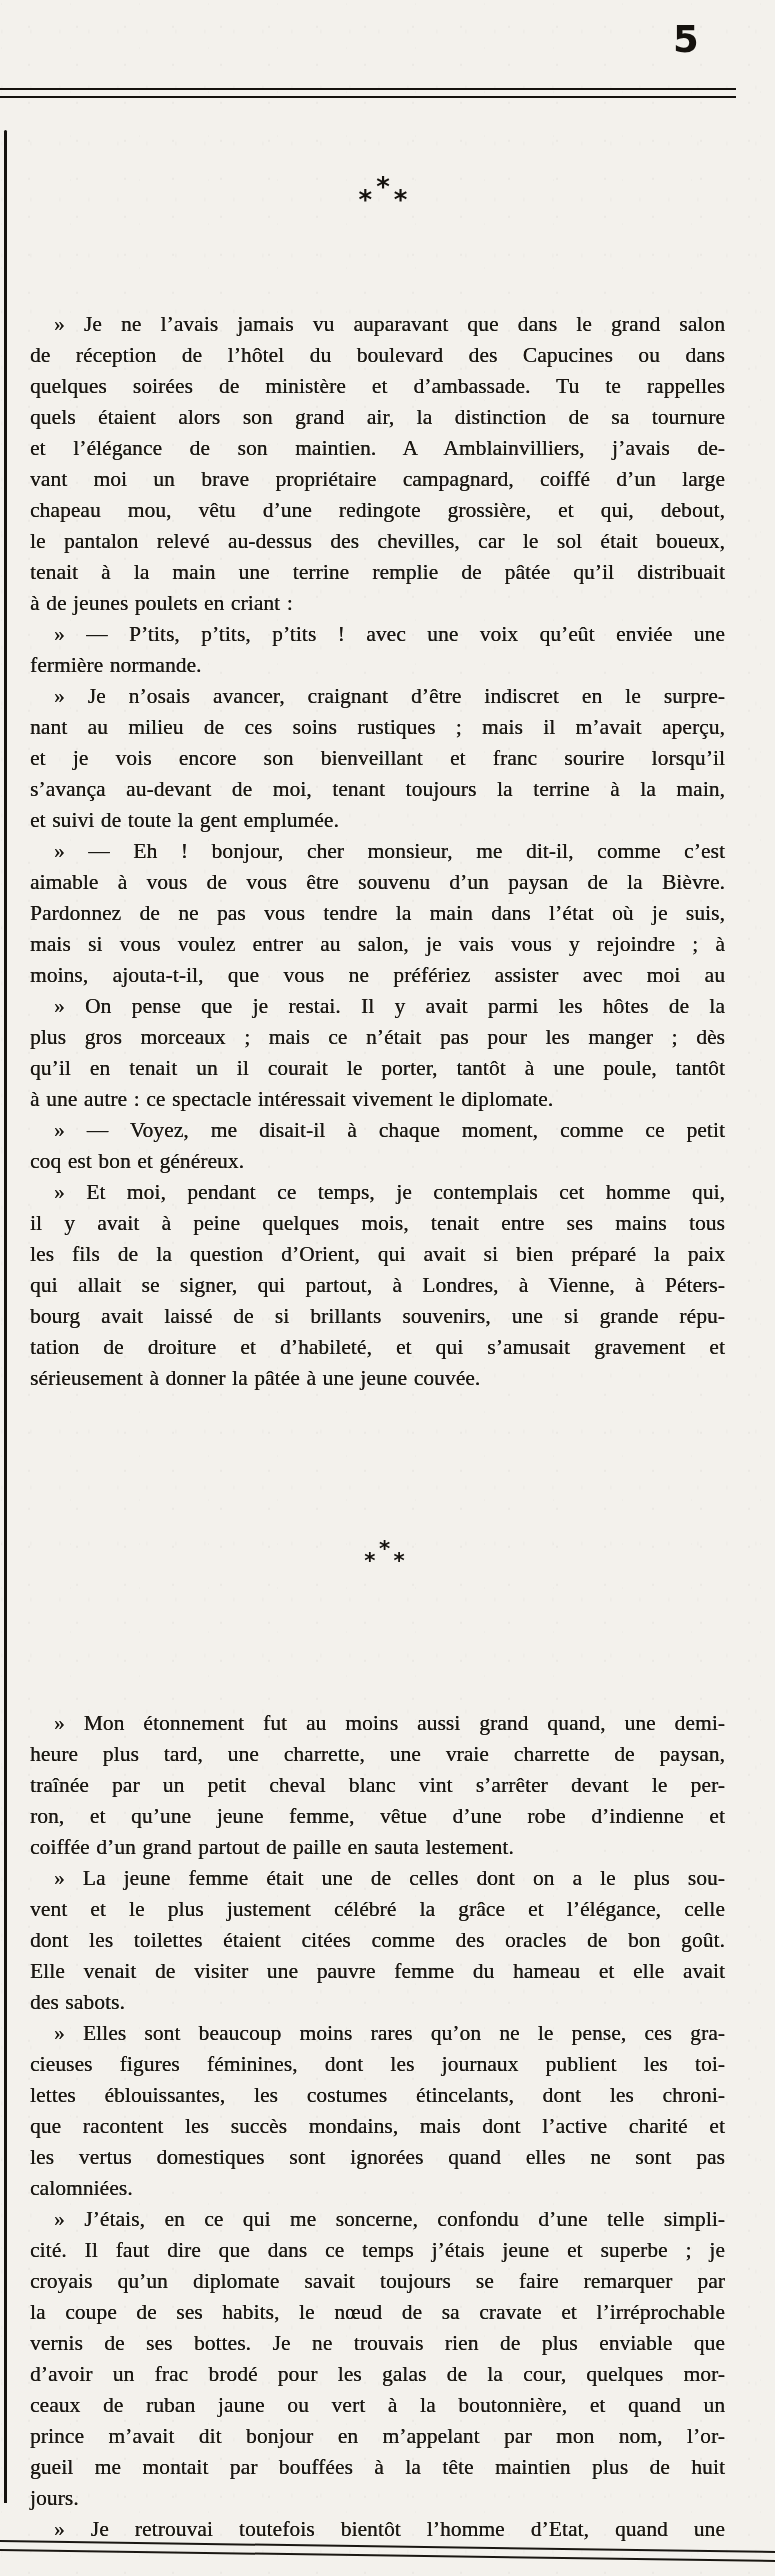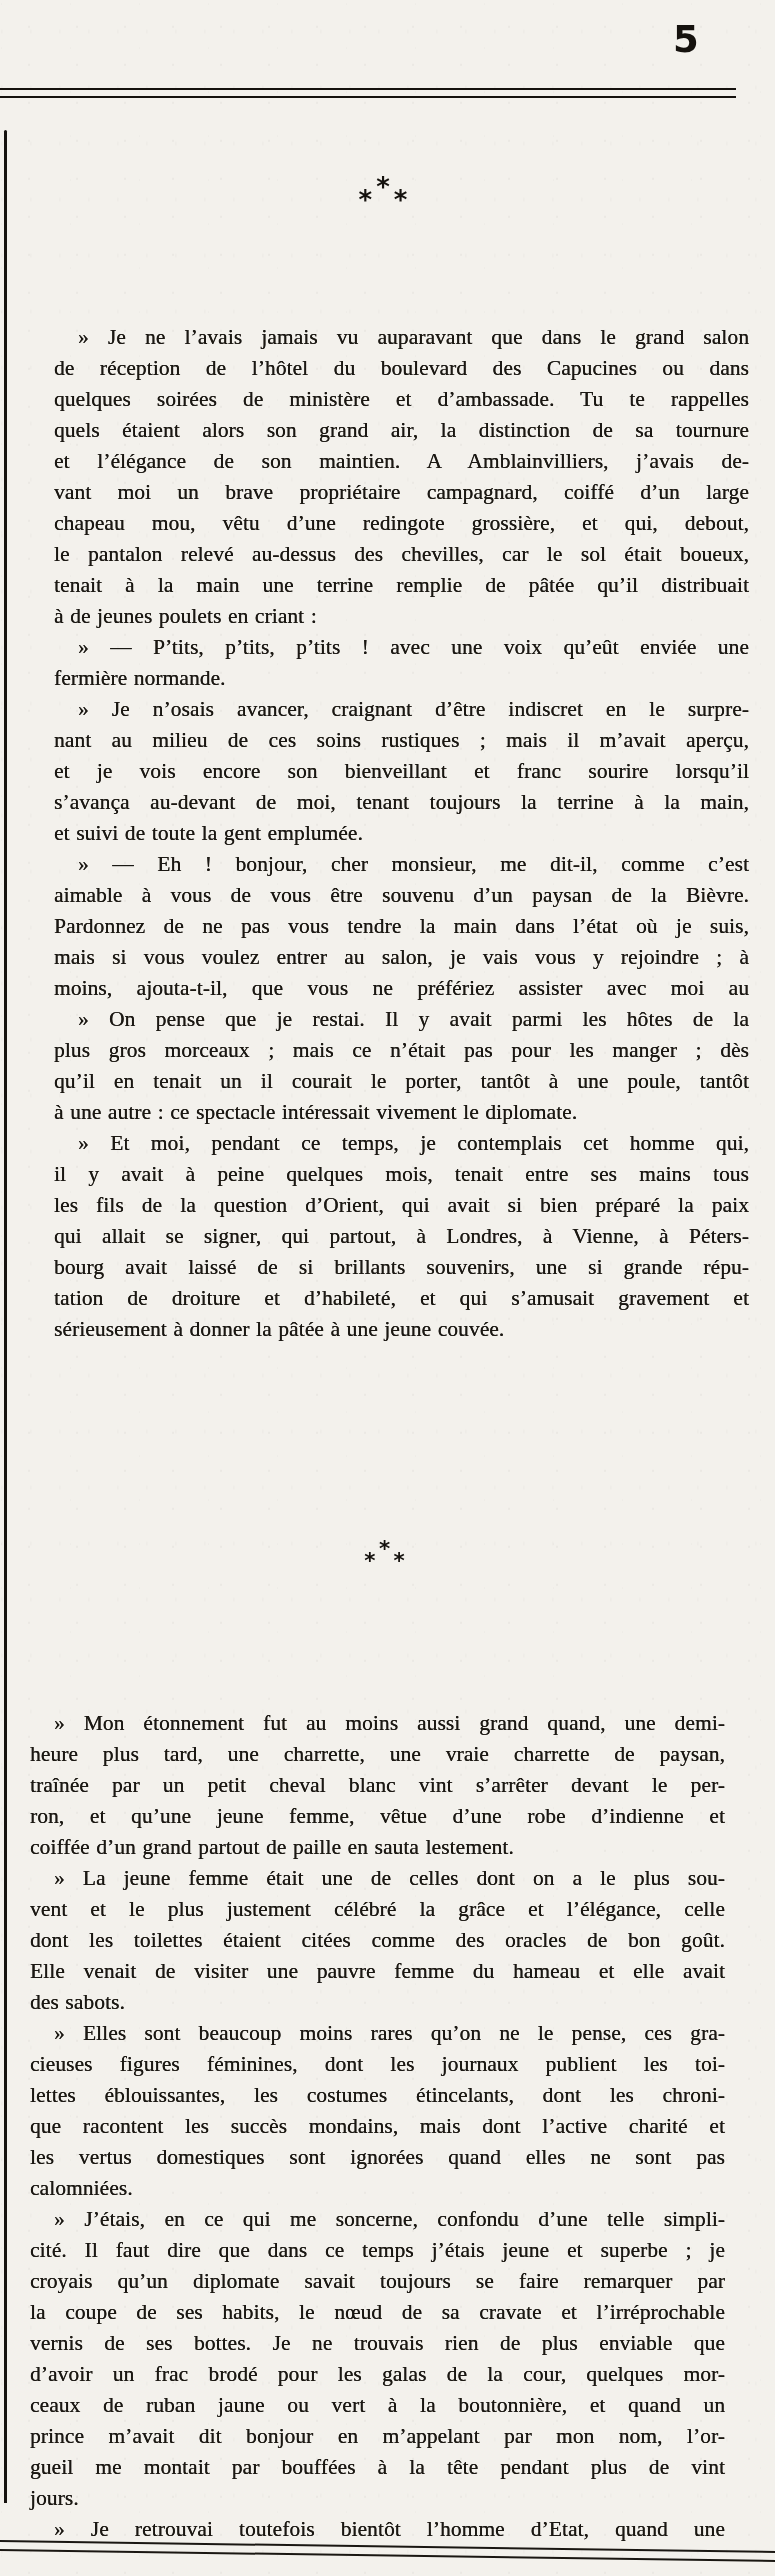--- a/index.html
+++ b/index.html
@@ -85,21 +85,21 @@
   .text-block {
     position: absolute;
     left: 30px;
     width: 695px;
     font-size: 21.4px;
     line-height: 31px;
     letter-spacing: 0.1px;
     word-spacing: 1.1px;
     text-shadow: 0.2px 0 0 currentColor;
   }
-  .text-block-1 { top: 322px; margin-left: 24px; }
+  .text-block-1 { top: 309px; }
   .text-block-2 { top: 1708px; }
 
   .para { margin: 0; }
   .line { text-align: justify; text-align-last: justify; }
   .line.first { text-indent: 24px; }
   .line.last { text-align-last: left; }
 </style>
 </head>
 <body style="color: rgb(27, 24, 19); background-color: rgb(243, 241, 236);">
 
@@ -146,20 +146,24 @@
       <div class="line">mais si vous voulez entrer au salon, je vais vous y rejoindre ; à</div>
       <div class="line">moins, ajouta-t-il, que vous ne préfériez assister avec moi au</div>
     </div>
     <div class="para">
       <div class="line first">» On pense que je restai. Il y avait parmi les hôtes de la</div>
       <div class="line">plus gros morceaux ; mais ce n’était pas pour les manger ; dès</div>
       <div class="line">qu’il en tenait un il courait le porter, tantôt à une poule, tantôt</div>
       <div class="line last">à une autre : ce spectacle intéressait vivement le diplomate.</div>
     </div>
     <div class="para">
+      <div class="line first">» — Voyez, me disait-il à chaque moment, comme ce petit</div>
+      <div class="line last">coq est bon et généreux.</div>
+    </div>
+    <div class="para">
       <div class="line first">» Et moi, pendant ce temps, je contemplais cet homme qui,</div>
       <div class="line">il y avait à peine quelques mois, tenait entre ses mains tous</div>
       <div class="line">les fils de la question d’Orient, qui avait si bien préparé la paix</div>
       <div class="line">qui allait se signer, qui partout, à Londres, à Vienne, à Péters-</div>
       <div class="line">bourg avait laissé de si brillants souvenirs, une si grande répu-</div>
       <div class="line">tation de droiture et d’habileté, et qui s’amusait gravement et</div>
       <div class="line last">sérieusement à donner la pâtée à une jeune couvée.</div>
     </div>
   </div>
 
@@ -194,21 +198,21 @@
     </div>
     <div class="para">
       <div class="line first">» J’étais, en ce qui me soncerne, confondu d’une telle simpli-</div>
       <div class="line">cité. Il faut dire que dans ce temps j’étais jeune et superbe ; je</div>
       <div class="line">croyais qu’un diplomate savait toujours se faire remarquer par</div>
       <div class="line">la coupe de ses habits, le nœud de sa cravate et l’irréprochable</div>
       <div class="line">vernis de ses bottes. Je ne trouvais rien de plus enviable que</div>
       <div class="line">d’avoir un frac brodé pour les galas de la cour, quelques mor-</div>
       <div class="line">ceaux de ruban jaune ou vert à la boutonnière, et quand un</div>
       <div class="line">prince m’avait dit bonjour en m’appelant par mon nom, l’or-</div>
-      <div class="line">gueil me montait par bouffées à la tête pendant plus de vint</div>
+      <div class="line">gueil me montait par bouffées à la tête maintien plus de huit</div>
       <div class="line last">jours.</div>
     </div>
     <div class="para">
       <div class="line first">» Je retrouvai toutefois bientôt l’homme d’Etat, quand une</div>
     </div>
   </div>
 
 <div class="bottom-rule"></div>
 
 

